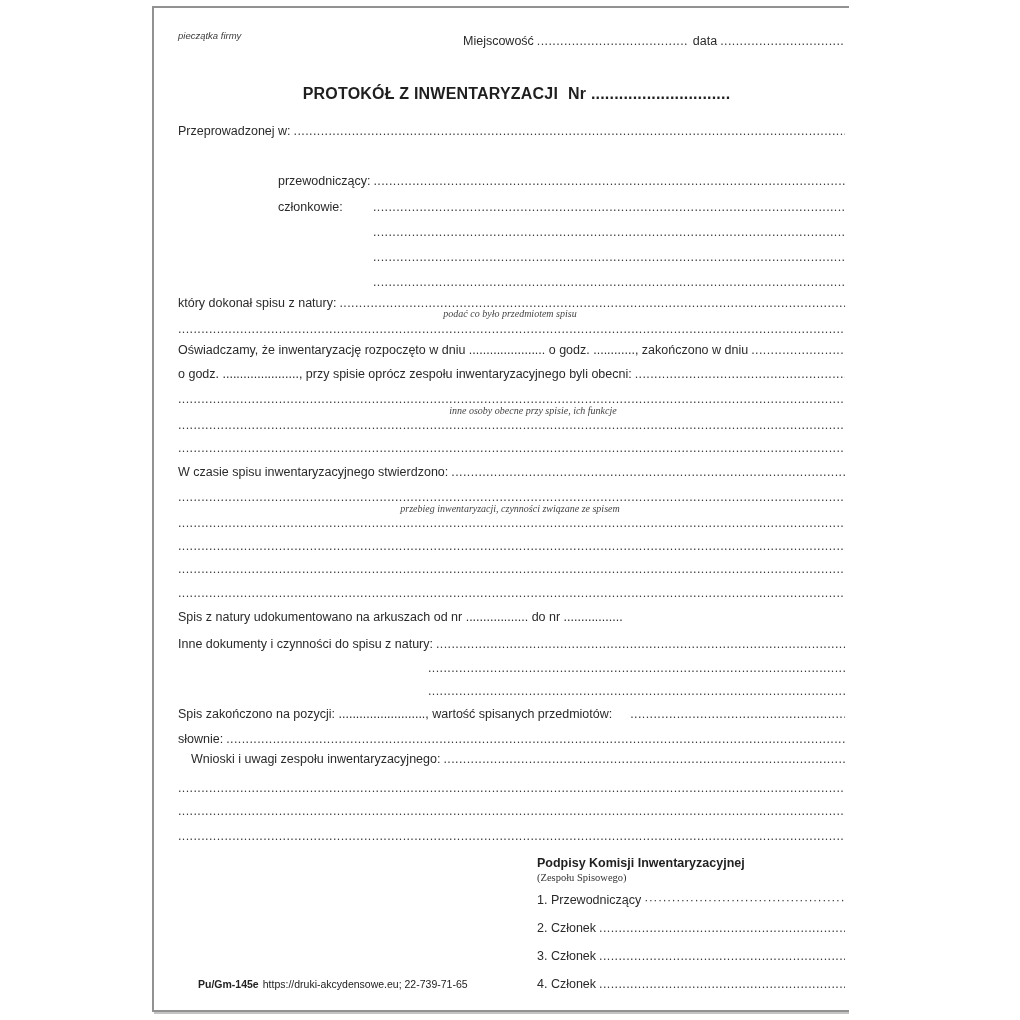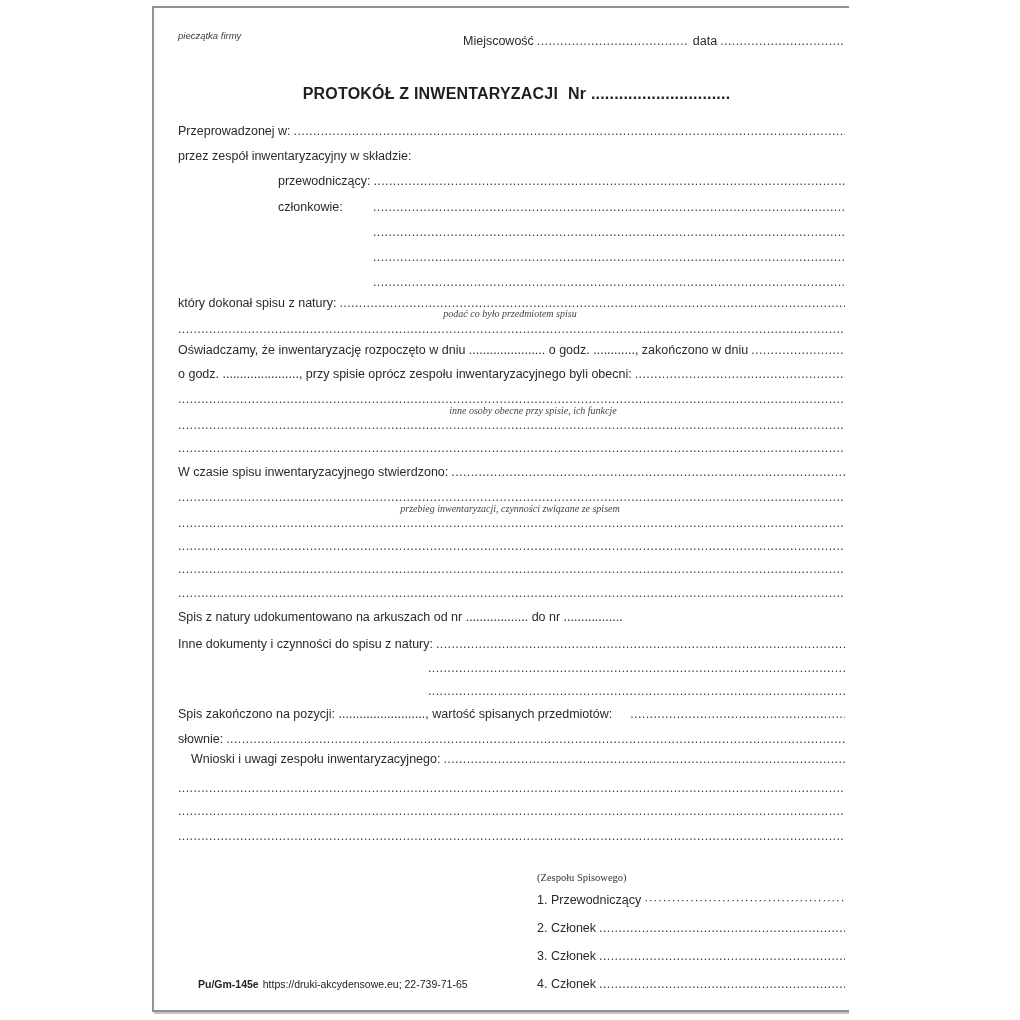--- a/index.html
+++ b/index.html
@@ -68,23 +68,20 @@
 
     <div class="title-row" style="top:77px;">
       <span>PROTOKÓŁ Z INWENTARYZACJI</span><span class="title-nr">Nr ..............................</span>
     </div>
 
     <div class="row" style="top:115px;">
       <span class="lbl">Przeprowadzonej w:</span>
       <span class="dots">................................................................................................................................................................................................................................................................................................................................................................................................................</span>
     </div>
 
-    <div class="row" style="top:140px;">
-      <span class="lbl">przez zespół inwentaryzacyjny w składzie:</span>
-    </div>
 
     <div class="row" style="left:124px; top:165px;">
       <span class="lbl">przewodniczący:</span>
       <span class="dots">................................................................................................................................................................................................................................................................................................................................................................................................................</span>
     </div>
 
     <div class="row" style="left:124px; top:191px;">
       <span class="lbl" style="flex:0 0 92px;">członkowie:</span>
       <span class="dots">................................................................................................................................................................................................................................................................................................................................................................................................................</span>
     </div>
@@ -180,20 +177,21 @@
     <div class="row" style="top:772px;">
       <span class="dots" style="margin-left:0;">................................................................................................................................................................................................................................................................................................................................................................................................................</span>
     </div>
     <div class="row" style="top:795px;">
       <span class="dots" style="margin-left:0;">................................................................................................................................................................................................................................................................................................................................................................................................................</span>
     </div>
     <div class="row" style="top:820px;">
       <span class="dots" style="margin-left:0;">................................................................................................................................................................................................................................................................................................................................................................................................................</span>
     </div>
 
+    <div class="sig-heading" style="top:848px;">Podpisy Komisji Inwentaryzacyjnej</div>
     <div class="sig-sub" style="top:864px;">(Zespołu Spisowego)</div>
 
     <div class="row sig-row" style="top:884px;">
       <span class="lbl">1. Przewodniczący</span>
       <span class="dots-mid">············································································································································································································································································································</span>
     </div>
     <div class="row sig-row" style="top:912px;">
       <span class="lbl">2. Członek</span>
       <span class="dots">................................................................................................................................................................................................................................................................................................................................................................................................................</span>
     </div>

